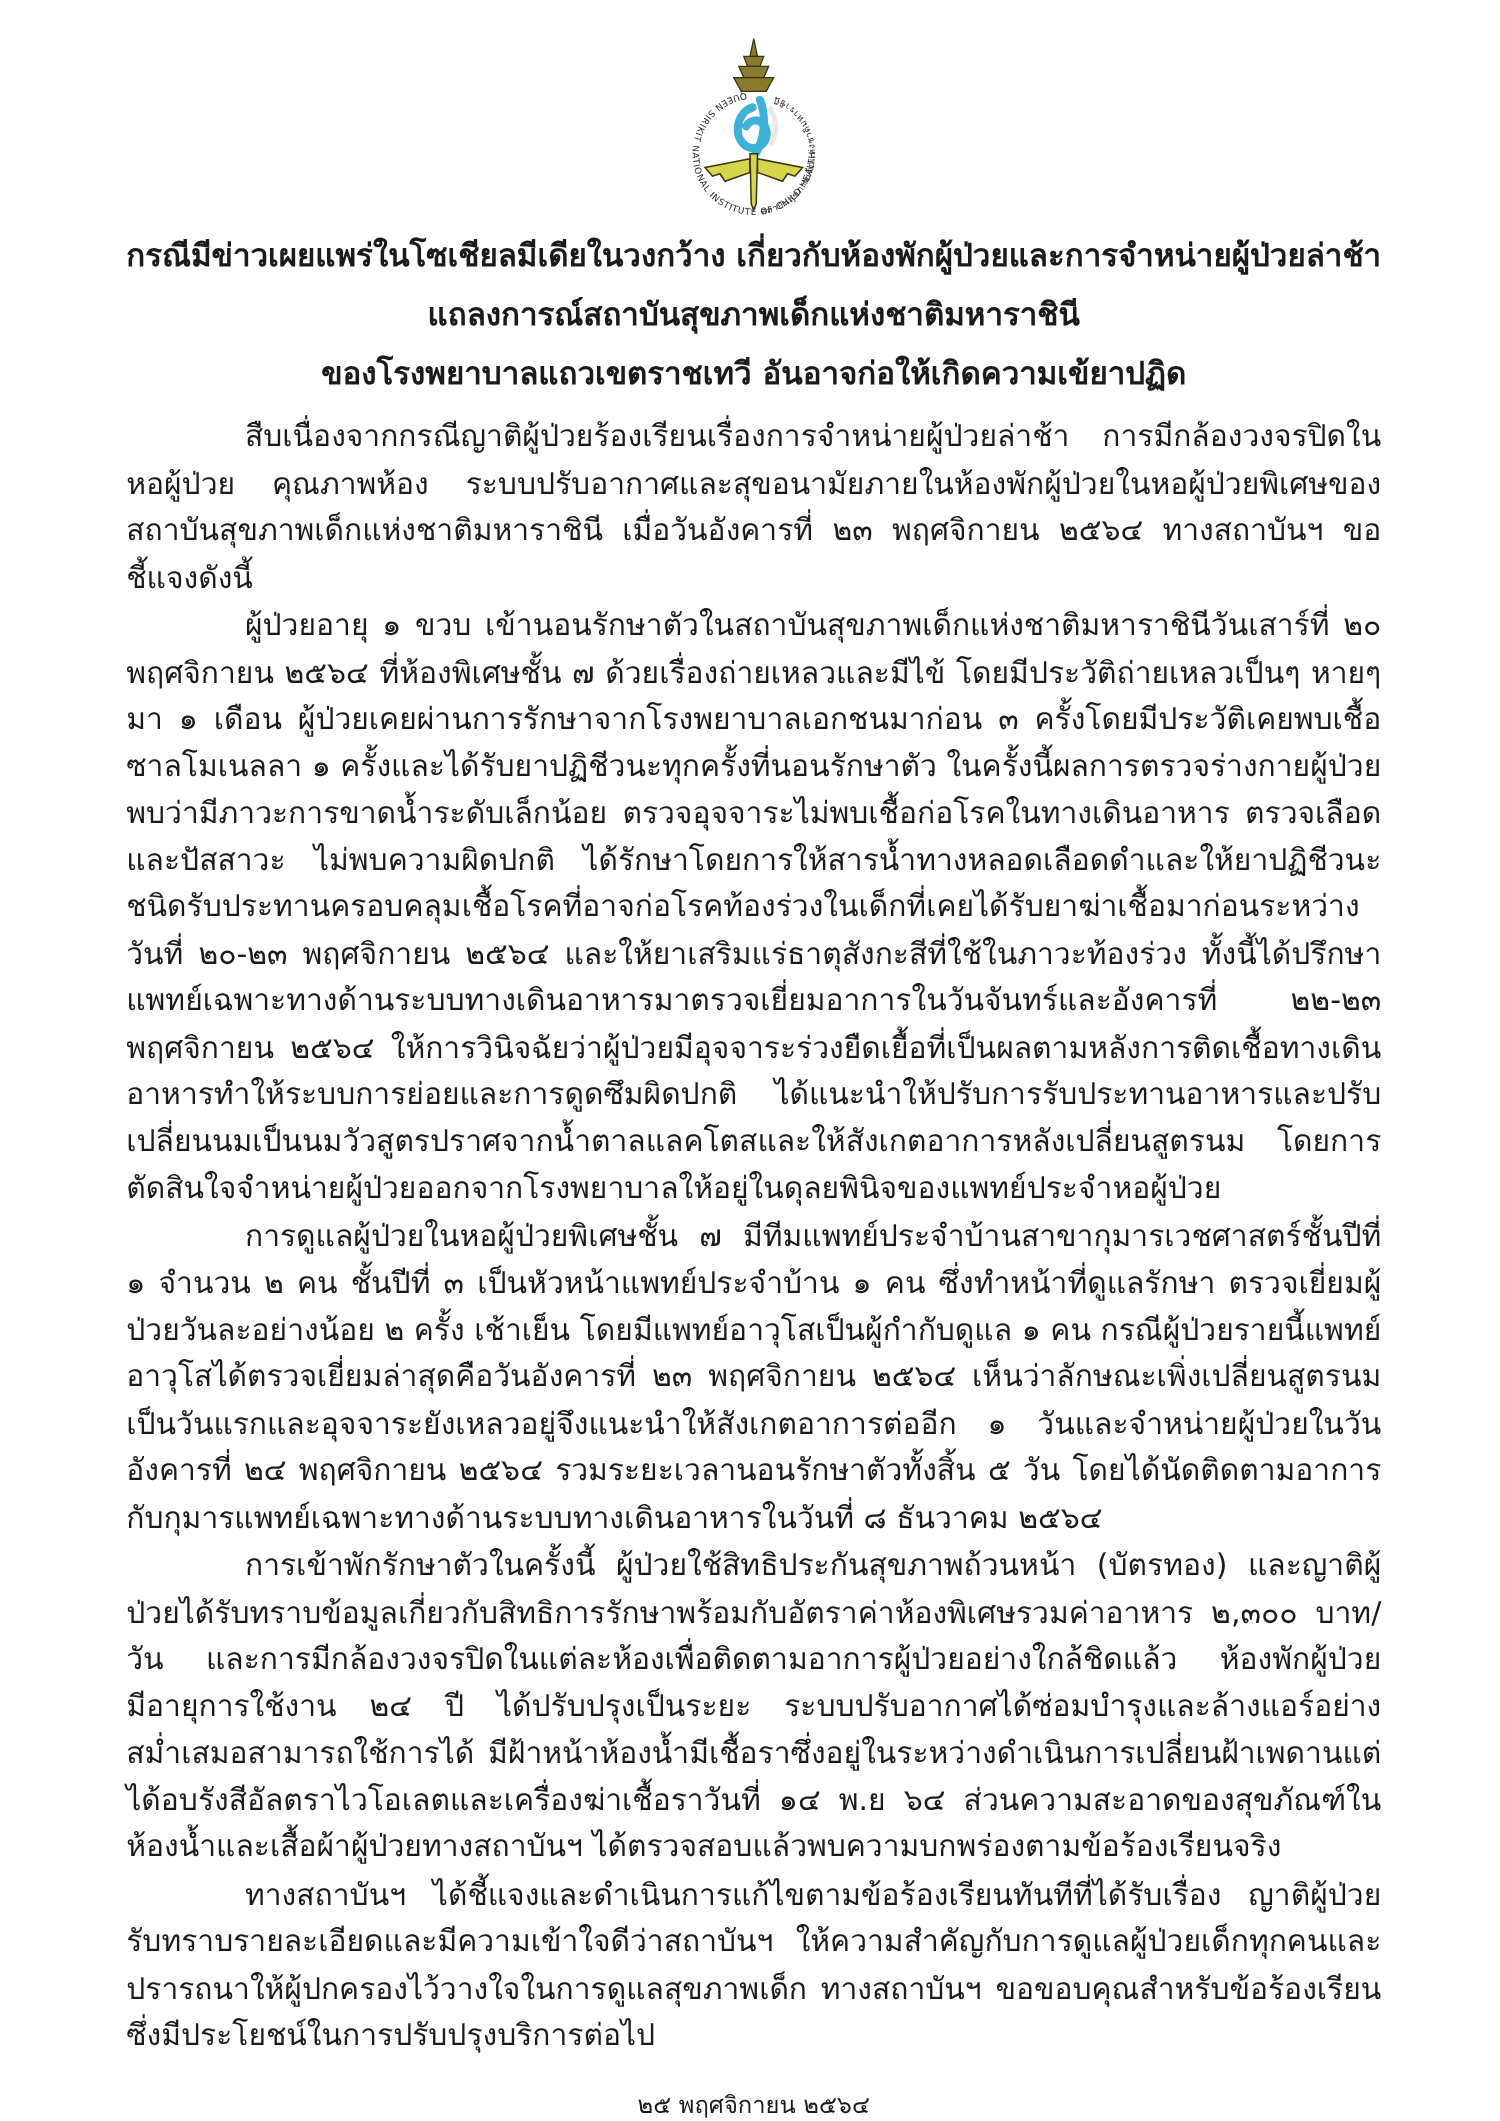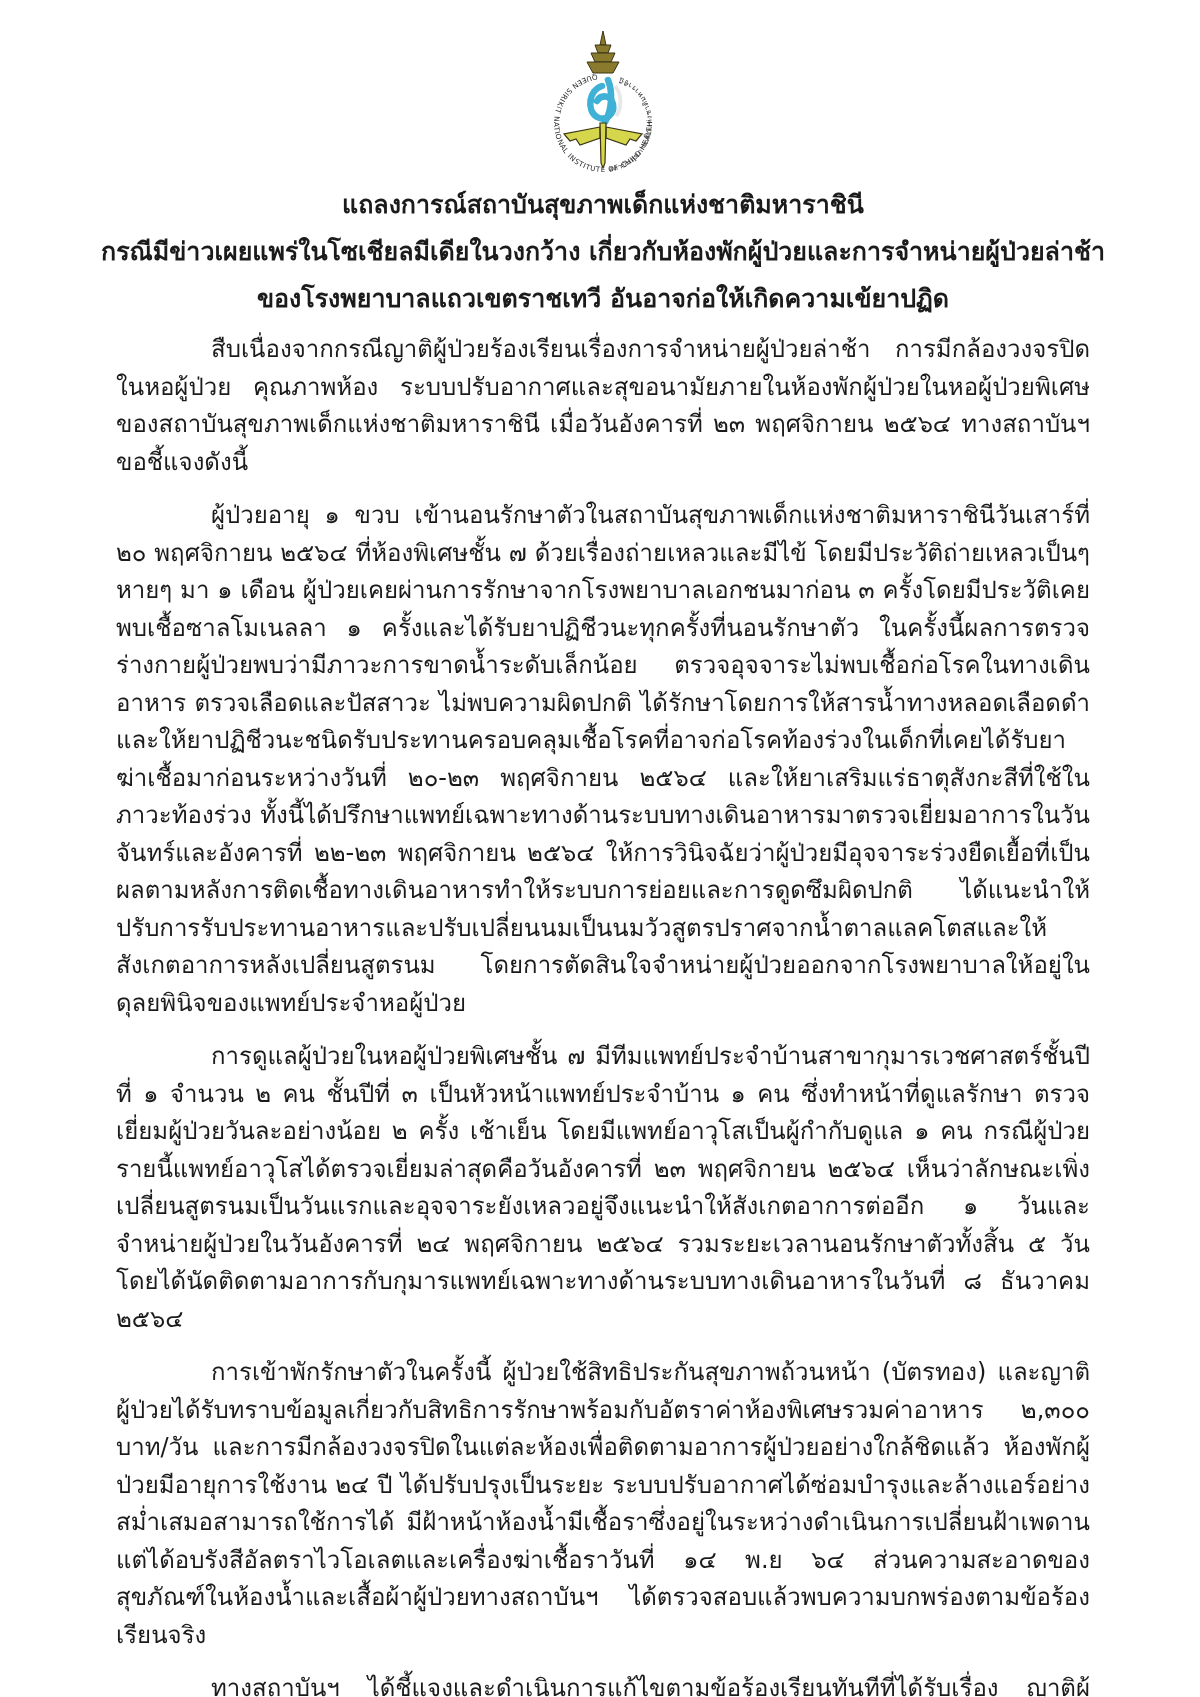--- a/index.html
+++ b/index.html
@@ -23,21 +23,21 @@
   .seal { display: inline-block; }
   .titles { text-align: center; }
   .title-line {
     font-weight: bold;
     font-size: 25px;
     line-height: 30px;
     margin: 0 0 17px 0;
   }
   .body-text { margin-top: 14px; }
   .body-text p {
-    margin: 16px;
+    margin: 1px;
     font-size: 24px;
     line-height: 37.5px;
     text-align: justify;
     text-indent: 95px;
     word-wrap: break-word;
   }
   .footer-date {
     text-align: center;
     font-size: 19px;
     line-height: 37.5px;
@@ -75,22 +75,22 @@
 
       <g fill="#d6d64c" stroke="#3a3415" stroke-width="1.2">
         <path d="M58 97 L22 104 L28 111 L34 109 L38 115 L58 108 Z"></path>
         <path d="M64 97 L100 104 L94 111 L88 109 L84 115 L64 108 Z"></path>
         <path d="M58 93 h6 l-1 40 l-2 5 l-2 -5 Z"></path>
       </g>
     </svg>
   </div>
 
   <div class="titles">
+    <div class="title-line">กรณีมีข่าวเผยแพร่ในโซเชียลมีเดียในวงกว้าง เกี่ยวกับห้องพักผู้ป่วยและการจำหน่ายผู้ป่วยล่าช้า</div>
     <div class="title-line">แถลงการณ์สถาบันสุขภาพเด็กแห่งชาติมหาราชินี</div>
-    <div class="title-line">กรณีมีข่าวเผยแพร่ในโซเชียลมีเดียในวงกว้าง เกี่ยวกับห้องพักผู้ป่วยและการจำหน่ายผู้ป่วยล่าช้า</div>
     <div class="title-line">ของโรงพยาบาลแถวเขตราชเทวี อันอาจก่อให้เกิดความเข้ยาปฏิด</div>
   </div>
 
   <div class="body-text">
     <p>สืบเนื่องจากกรณีญาติผู้ป่วยร้องเรียนเรื่องการจำหน่ายผู้ป่วยล่าช้า การมีกล้องวงจรปิดในหอผู้ป่วย คุณภาพห้อง ระบบปรับอากาศและสุขอนามัยภายในห้องพักผู้ป่วยในหอผู้ป่วยพิเศษของสถาบันสุขภาพเด็กแห่งชาติมหาราชินี เมื่อวันอังคารที่ ๒๓ พฤศจิกายน ๒๕๖๔ ทางสถาบันฯ ขอชี้แจงดังนี้</p>
     <p>ผู้ป่วยอายุ ๑ ขวบ เข้านอนรักษาตัวในสถาบันสุขภาพเด็กแห่งชาติมหาราชินีวันเสาร์ที่ ๒๐ พฤศจิกายน ๒๕๖๔ ที่ห้องพิเศษชั้น ๗ ด้วยเรื่องถ่ายเหลวและมีไข้ โดยมีประวัติถ่ายเหลวเป็นๆ หายๆ มา ๑ เดือน ผู้ป่วยเคยผ่านการรักษาจากโรงพยาบาลเอกชนมาก่อน ๓ ครั้งโดยมีประวัติเคยพบเชื้อซาลโมเนลลา ๑ ครั้งและได้รับยาปฏิชีวนะทุกครั้งที่นอนรักษาตัว ในครั้งนี้ผลการตรวจร่างกายผู้ป่วยพบว่ามีภาวะการขาดน้ำระดับเล็กน้อย ตรวจอุจจาระไม่พบเชื้อก่อโรคในทางเดินอาหาร ตรวจเลือดและปัสสาวะ ไม่พบความผิดปกติ ได้รักษาโดยการให้สารน้ำทางหลอดเลือดดำและให้ยาปฏิชีวนะชนิดรับประทานครอบคลุมเชื้อโรคที่อาจก่อโรคท้องร่วงในเด็กที่เคยได้รับยาฆ่าเชื้อมาก่อนระหว่างวันที่ ๒๐-๒๓ พฤศจิกายน ๒๕๖๔ และให้ยาเสริมแร่ธาตุสังกะสีที่ใช้ในภาวะท้องร่วง ทั้งนี้ได้ปรึกษาแพทย์เฉพาะทางด้านระบบทางเดินอาหารมาตรวจเยี่ยมอาการในวันจันทร์และอังคารที่ ๒๒-๒๓ พฤศจิกายน ๒๕๖๔ ให้การวินิจฉัยว่าผู้ป่วยมีอุจจาระร่วงยืดเยื้อที่เป็นผลตามหลังการติดเชื้อทางเดินอาหารทำให้ระบบการย่อยและการดูดซึมผิดปกติ ได้แนะนำให้ปรับการรับประทานอาหารและปรับเปลี่ยนนมเป็นนมวัวสูตรปราศจากน้ำตาลแลคโตสและให้สังเกตอาการหลังเปลี่ยนสูตรนม โดยการตัดสินใจจำหน่ายผู้ป่วยออกจากโรงพยาบาลให้อยู่ในดุลยพินิจของแพทย์ประจำหอผู้ป่วย</p>
     <p>การดูแลผู้ป่วยในหอผู้ป่วยพิเศษชั้น ๗ มีทีมแพทย์ประจำบ้านสาขากุมารเวชศาสตร์ชั้นปีที่ ๑ จำนวน ๒ คน ชั้นปีที่ ๓ เป็นหัวหน้าแพทย์ประจำบ้าน ๑ คน ซึ่งทำหน้าที่ดูแลรักษา ตรวจเยี่ยมผู้ป่วยวันละอย่างน้อย ๒ ครั้ง เช้าเย็น โดยมีแพทย์อาวุโสเป็นผู้กำกับดูแล ๑ คน กรณีผู้ป่วยรายนี้แพทย์อาวุโสได้ตรวจเยี่ยมล่าสุดคือวันอังคารที่ ๒๓ พฤศจิกายน ๒๕๖๔ เห็นว่าลักษณะเพิ่งเปลี่ยนสูตรนมเป็นวันแรกและอุจจาระยังเหลวอยู่จึงแนะนำให้สังเกตอาการต่ออีก ๑ วันและจำหน่ายผู้ป่วยในวันอังคารที่ ๒๔ พฤศจิกายน ๒๕๖๔ รวมระยะเวลานอนรักษาตัวทั้งสิ้น ๕ วัน โดยได้นัดติดตามอาการกับกุมารแพทย์เฉพาะทางด้านระบบทางเดินอาหารในวันที่ ๘ ธันวาคม ๒๕๖๔</p>
     <p>การเข้าพักรักษาตัวในครั้งนี้ ผู้ป่วยใช้สิทธิประกันสุขภาพถ้วนหน้า (บัตรทอง) และญาติผู้ป่วยได้รับทราบข้อมูลเกี่ยวกับสิทธิการรักษาพร้อมกับอัตราค่าห้องพิเศษรวมค่าอาหาร ๒,๓๐๐ บาท/วัน และการมีกล้องวงจรปิดในแต่ละห้องเพื่อติดตามอาการผู้ป่วยอย่างใกล้ชิดแล้ว ห้องพักผู้ป่วยมีอายุการใช้งาน ๒๔ ปี ได้ปรับปรุงเป็นระยะ ระบบปรับอากาศได้ซ่อมบำรุงและล้างแอร์อย่างสม่ำเสมอสามารถใช้การได้ มีฝ้าหน้าห้องน้ำมีเชื้อราซึ่งอยู่ในระหว่างดำเนินการเปลี่ยนฝ้าเพดานแต่ได้อบรังสีอัลตราไวโอเลตและเครื่องฆ่าเชื้อราวันที่ ๑๔ พ.ย ๖๔ ส่วนความสะอาดของสุขภัณฑ์ในห้องน้ำและเสื้อผ้าผู้ป่วยทางสถาบันฯ ได้ตรวจสอบแล้วพบความบกพร่องตามข้อร้องเรียนจริง</p>
     <p>ทางสถาบันฯ ได้ชี้แจงและดำเนินการแก้ไขตามข้อร้องเรียนทันทีที่ได้รับเรื่อง ญาติผู้ป่วยรับทราบรายละเอียดและมีความเข้าใจดีว่าสถาบันฯ ให้ความสำคัญกับการดูแลผู้ป่วยเด็กทุกคนและปรารถนาให้ผู้ปกครองไว้วางใจในการดูแลสุขภาพเด็ก ทางสถาบันฯ ขอขอบคุณสำหรับข้อร้องเรียนซึ่งมีประโยชน์ในการปรับปรุงบริการต่อไป</p>
   </div>

